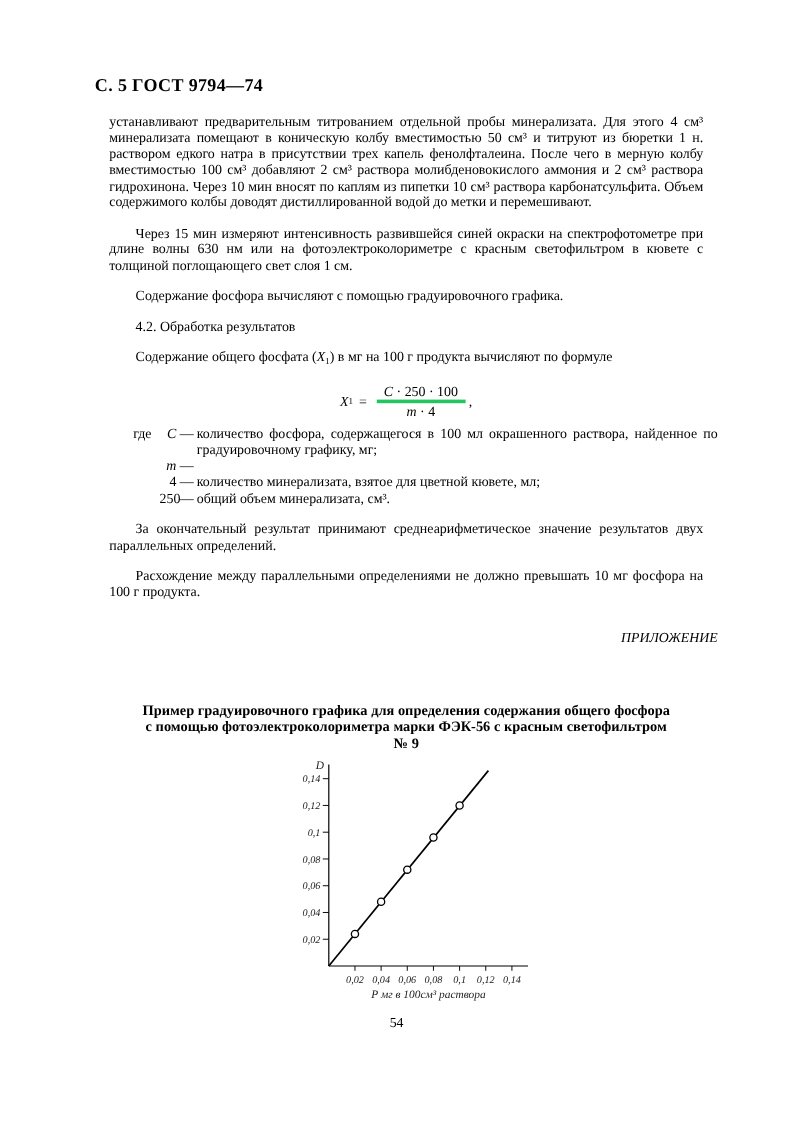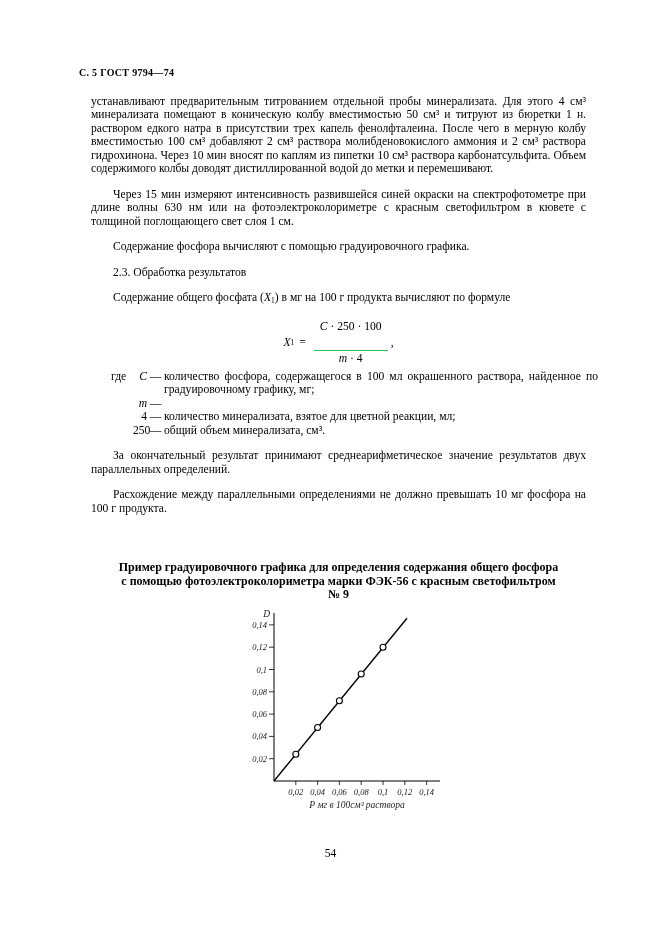--- a/index.html
+++ b/index.html
@@ -8,29 +8,29 @@
     width:661px;height:936px;
     background:#fff;
     color:#000;
     font-family:"Liberation Serif", serif;
     font-size:11.6px;
     line-height:13.5px;
     box-sizing:border-box;
     padding:66px 63px 0 79px;
     overflow:hidden;
   }
-  .header{font-weight:bold;font-size:10px;letter-spacing:.3px;margin:0 0 15px 0;}
+  .header{font-weight:bold;font-size:15px;letter-spacing:.3px;margin:0 0 15px 0;}
   .para{margin:12px;text-align:justify;text-indent:22px;}
   .para.noindent{text-indent:0;}
   .it{font-style:italic;}
   sub{font-size:7.5px;vertical-align:-2px;}
   
   .formula{display:flex;justify-content:center;align-items:center;margin:5px 0 4px 0;}
   .frac{display:inline-flex;flex-direction:column;text-align:center;margin:0 3px;}
-  .frac .num{border-bottom:1px solid #22c55e;padding:0 6px 17px 6px;display:block;}
+  .frac .num{border-bottom:3px solid #22c55e;padding:0 6px 0 6px;display:block;}
   .frac .den{padding-top:1px;display:block;}
   .f-eq{margin:0 5px;}
   
   .def-item{display:flex;}
   .def-lead{flex:none;width:22px;margin-left:32px;}
   .def-term{flex:none;width:14px;text-align:right;}
   .def-dash{flex:none;width:17px;text-align:center;}
   .def-text{flex:1;text-align:justify;}
   
   .annex{text-align:right;font-style:italic;font-size:11.5px;margin-top:26px;}
@@ -43,21 +43,21 @@
 </head>
 <body>
 
 <div class="page">
 
   <div class="header">С. 5 ГОСТ 9794—74</div>
 
   <p class="para noindent">устанавливают предварительным титрованием отдельной пробы минерализата. Для этого 4 см³ минерализата помещают в коническую колбу вместимостью 50 см³ и титруют из бюретки 1 н. раствором едкого натра в присутствии трех капель фенолфталеина. После чего в мерную колбу вместимостью 100 см³ добавляют 2 см³ раствора молибденовокислого аммония и 2 см³ раствора гидрохинона. Через 10 мин вносят по каплям из пипетки 10 см³ раствора карбонатсульфита. Объем содержимого колбы доводят дистиллированной водой до метки и перемешивают.</p>
   <p class="para">Через 15 мин измеряют интенсивность развившейся синей окраски на спектрофотометре при длине волны 630 нм или на фотоэлектроколориметре с красным светофильтром в кювете с толщиной поглощающего свет слоя 1 см.</p>
   <p class="para">Содержание фосфора вычисляют с помощью градуировочного графика.</p>
-  <p class="para">2.3. Обработка результатов</p>
+  <p class="para">4.2. Обработка результатов</p>
   <p class="para"><span>Содержание общего фосфата (</span><span class="it">X</span><sub>1</sub><span>) в мг на 100 г продукта вычисляют по формуле</span></p>
 
   <div class="formula">
     <span class="it">X</span>
       <sub>1</sub>
     <span class="f-eq">=</span>
     <span class="frac">
       <span class="num"><span class="it">C</span><span> · 250 · 100</span></span>
       <span class="den"><span class="it">m</span><span> · 4</span></span>
     </span>
@@ -73,33 +73,34 @@
       </div>
       <div class="def-item">
         <span class="def-lead"></span>
         <span class="def-term it">m</span>
         <span class="def-dash">—</span>
       </div>
       <div class="def-item">
         <span class="def-lead"></span>
         <span class="def-term">4</span>
         <span class="def-dash">—</span>
-        <span class="def-text">количество минерализата, взятое для цветной реакции, мл;</span>
+        <span class="def-text">количество минерализата, взятое для цветной кювете, мл;</span>
       </div>
       <div class="def-item">
         <span class="def-lead"></span>
         <span class="def-term">250</span>
         <span class="def-dash">—</span>
         <span class="def-text">общий объем минерализата, см³.</span>
       </div>
     </div>
 
   <p class="para">За окончательный результат принимают среднеарифметическое значение результатов двух параллельных определений.</p>
   <p class="para">Расхождение между параллельными определениями не должно превышать 10 мг фосфора на 100 г продукта.</p>
 
+  <div class="annex">ПРИЛОЖЕНИЕ</div>
 
   <div class="caption">Пример градуировочного графика для определения содержания общего фосфора с помощью фотоэлектроколориметра марки ФЭК-56 с красным светофильтром № 9</div>
 
   <div class="chart-wrap">
     <svg id="chart" width="215" height="212" viewBox="0 0 215 212">
         <line x1="26" y1="176" x2="26" y2="8" stroke="#000" stroke-width="1"></line>
         <line x1="26" y1="176" x2="192" y2="176" stroke="#000" stroke-width="1"></line>
         <line x1="21" y1="153.7" x2="26" y2="153.7" stroke="#000" stroke-width="0.8"></line>
         <text x="19" y="156.7" text-anchor="end" font-size="8.5">0,02</text>
         <line x1="21" y1="131.4" x2="26" y2="131.4" stroke="#000" stroke-width="0.8"></line>

